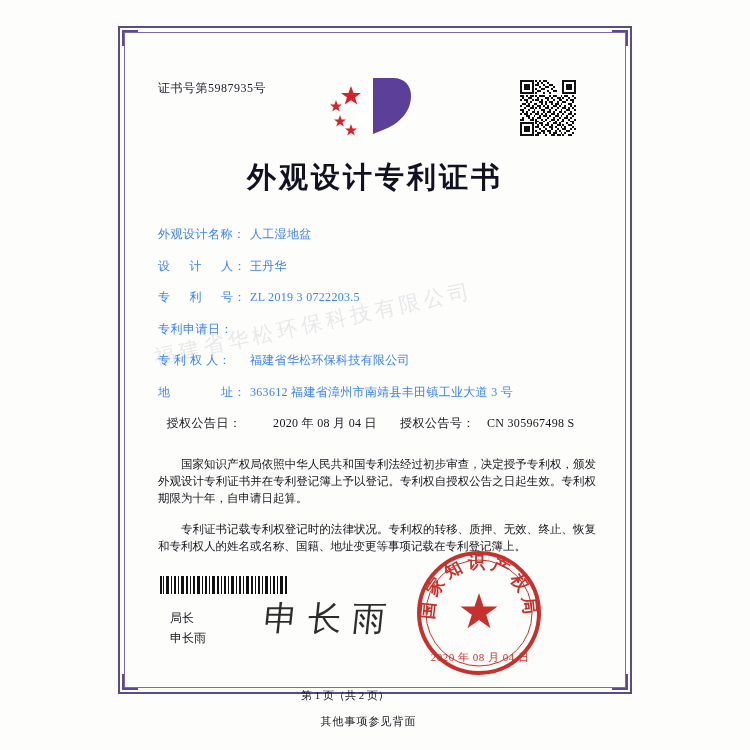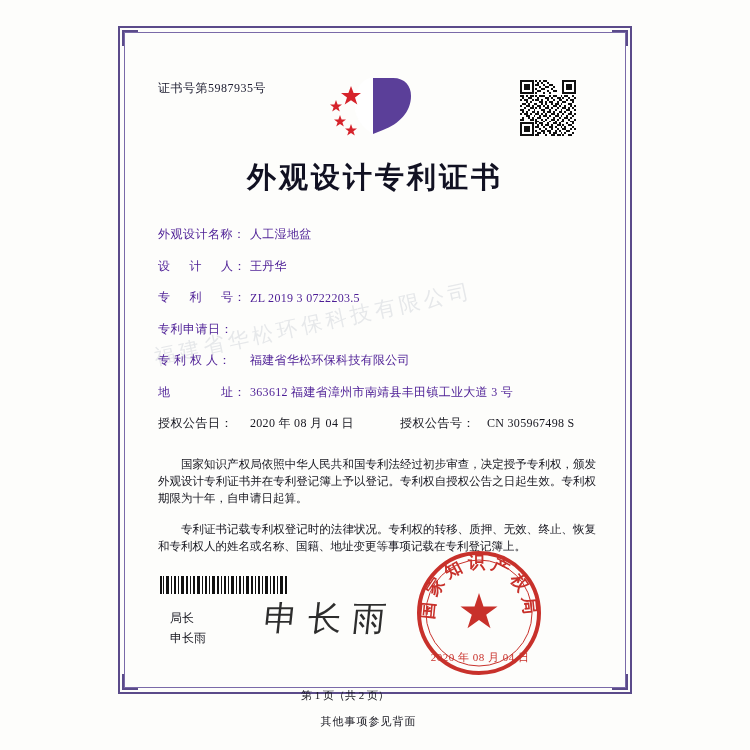--- a/index.html
+++ b/index.html
@@ -97,24 +97,24 @@
 
   
   .fields {
     position: absolute;
     left: 158px;
     top: 226px;
     width: 440px;
   }
   .field-row {
     display: flex;
-    align-items: flex-end;
+    align-items: center;
     margin-bottom: 14.5px;
     font-size: 12px;
-    color: #4c1d95;
+    color: #3b82f6;
   }
   .field-label {
     width: 92px;
     flex: none;
     letter-spacing: 0.5px;
     white-space: nowrap;
   }
   .field-label.spread {
     display: flex;
     justify-content: space-between;
@@ -126,21 +126,21 @@
     flex: 1;
     letter-spacing: 0.3px;
   }
   .row-two {
     display: flex;
     align-items: baseline;
     font-size: 12px;
     color: #16161f;
     margin-bottom: 14.5px;
   }
-  .row-two .half-a { width: 242px; display: flex; align-items: baseline; }
+  .row-two .half-a { width: 242px; display: flex; align-items: baseline; text-align: center; }
   .row-two .half-b { display: flex; align-items: baseline; }
   .row-two .lbl-b { white-space: nowrap; margin-right: 12px; letter-spacing: .5px; }
 
   
   .body-text {
     position: absolute;
     left: 158px;
     top: 442px;
     width: 438px;
     font-size: 11.5px;

